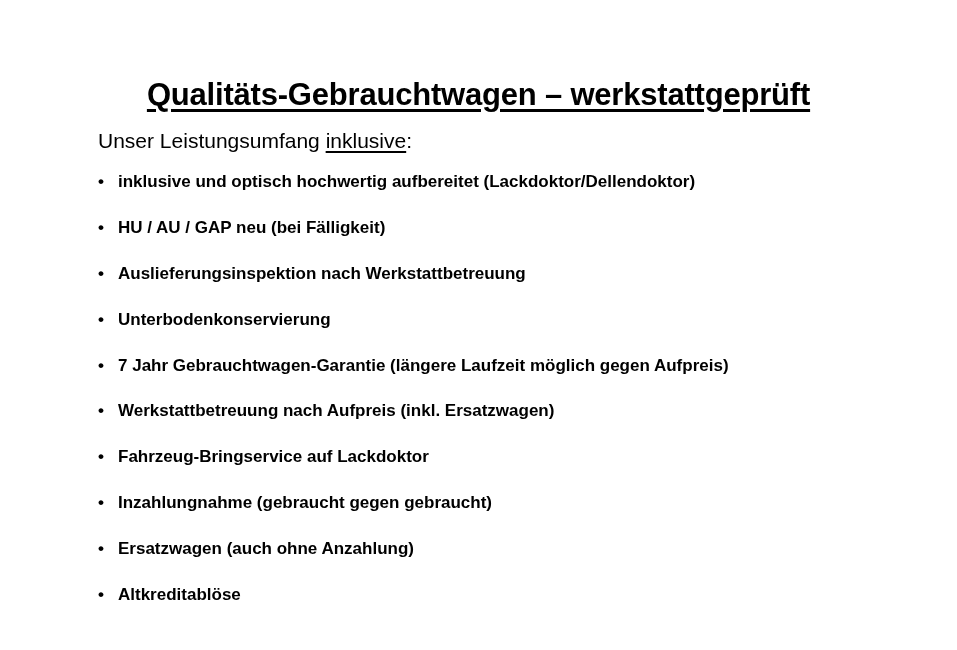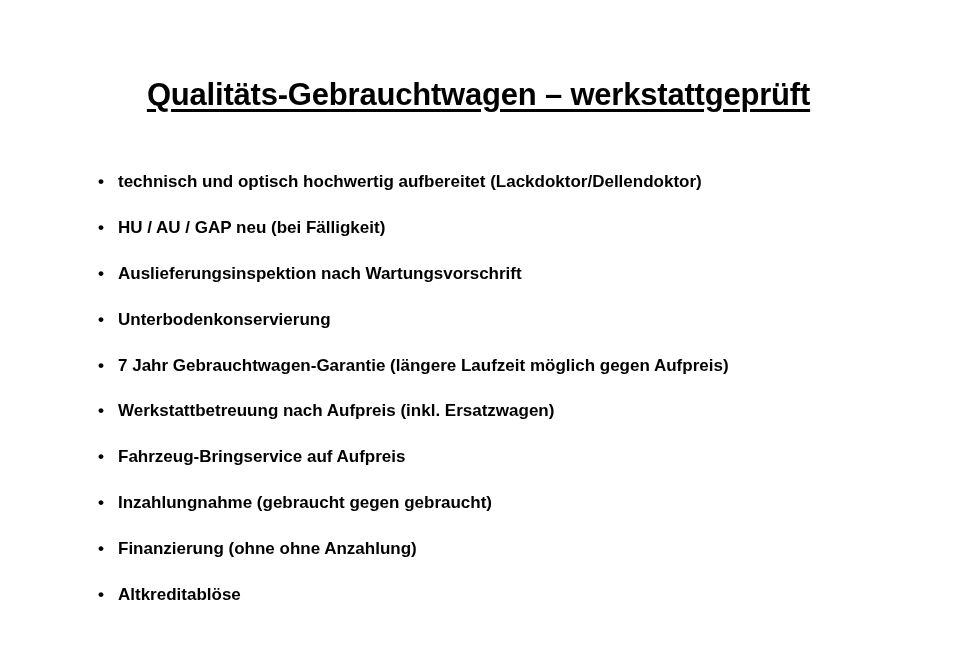--- a/index.html
+++ b/index.html
@@ -78,57 +78,58 @@
     white-space: nowrap;
   }
 </style>
 </head>
 <body>
 
 <div class="slide">
 
   <h1 class="title"><span class="underline">Qualitäts-Gebrauchtwagen – werkstattgeprüft</span></h1>
 
+  <div class="subtitle"><span>Unser Leistungsumfang </span><span class="u">inklusive</span><span>:</span></div>
 
   <ul class="bullet-list">
     <li class="bullet-item">
       <span class="bullet-dot">•</span>
-      <span class="bullet-text">technisch und optisch hochwertig aufbereitet (Lackdoktor/Dellendoktor)</span>
+      <span class="bullet-text">inklusive und optisch hochwertig aufbereitet (Lackdoktor/Dellendoktor)</span>
     </li>
     <li class="bullet-item">
       <span class="bullet-dot">•</span>
       <span class="bullet-text">HU / AU / GAP neu (bei Fälligkeit)</span>
     </li>
     <li class="bullet-item">
       <span class="bullet-dot">•</span>
-      <span class="bullet-text">Auslieferungsinspektion nach Wartungsvorschrift</span>
+      <span class="bullet-text">Auslieferungsinspektion nach Werkstattbetreuung</span>
     </li>
     <li class="bullet-item">
       <span class="bullet-dot">•</span>
       <span class="bullet-text">Unterbodenkonservierung</span>
     </li>
     <li class="bullet-item">
       <span class="bullet-dot">•</span>
       <span class="bullet-text">7 Jahr Gebrauchtwagen-Garantie (längere Laufzeit möglich gegen Aufpreis)</span>
     </li>
     <li class="bullet-item">
       <span class="bullet-dot">•</span>
       <span class="bullet-text">Werkstattbetreuung nach Aufpreis (inkl. Ersatzwagen)</span>
     </li>
     <li class="bullet-item">
       <span class="bullet-dot">•</span>
-      <span class="bullet-text">Fahrzeug-Bringservice auf Aufpreis</span>
+      <span class="bullet-text">Fahrzeug-Bringservice auf Lackdoktor</span>
     </li>
     <li class="bullet-item">
       <span class="bullet-dot">•</span>
       <span class="bullet-text">Inzahlungnahme (gebraucht gegen gebraucht)</span>
     </li>
     <li class="bullet-item">
       <span class="bullet-dot">•</span>
-      <span class="bullet-text">Finanzierung (ohne ohne Anzahlung)</span>
+      <span class="bullet-text">Ersatzwagen (auch ohne Anzahlung)</span>
     </li>
     <li class="bullet-item">
       <span class="bullet-dot">•</span>
       <span class="bullet-text">Altkreditablöse</span>
     </li>
   </ul>
 
 </div>
 
 </body></html>

